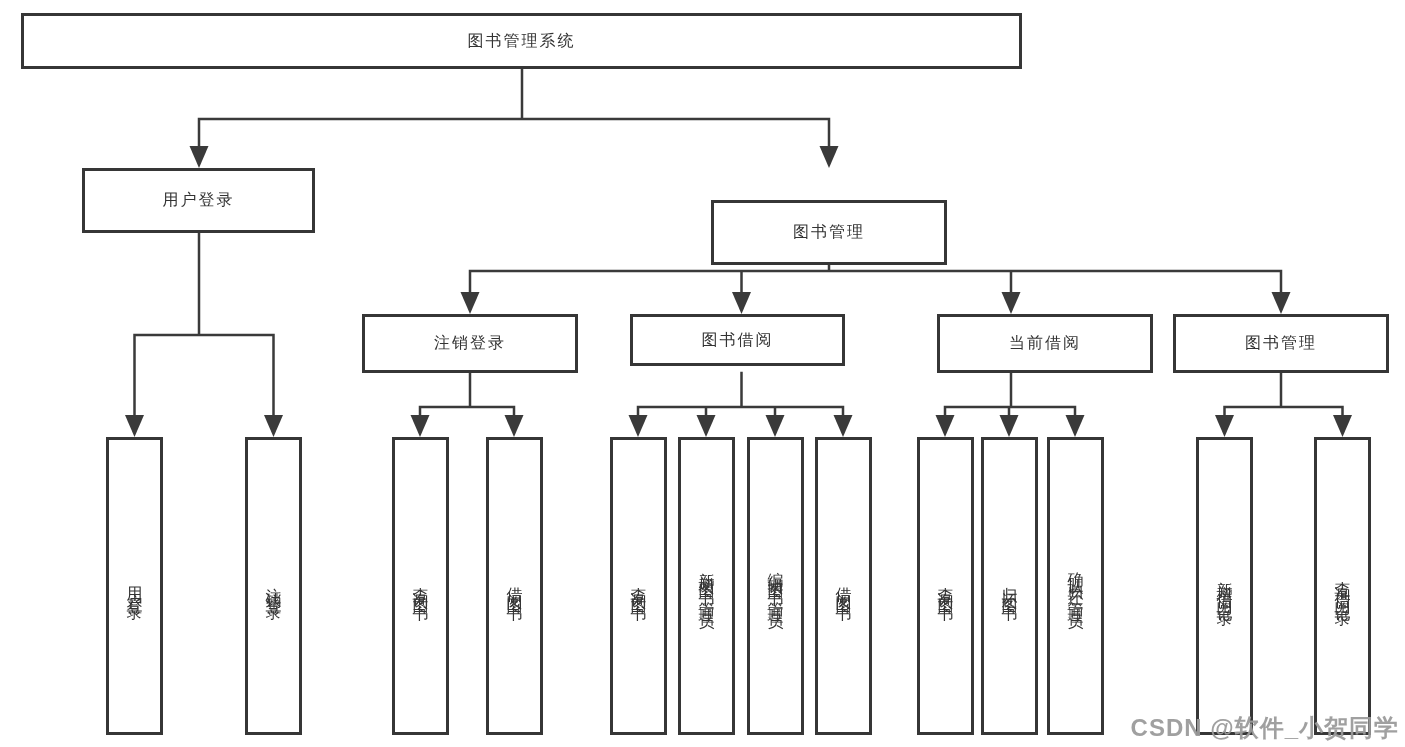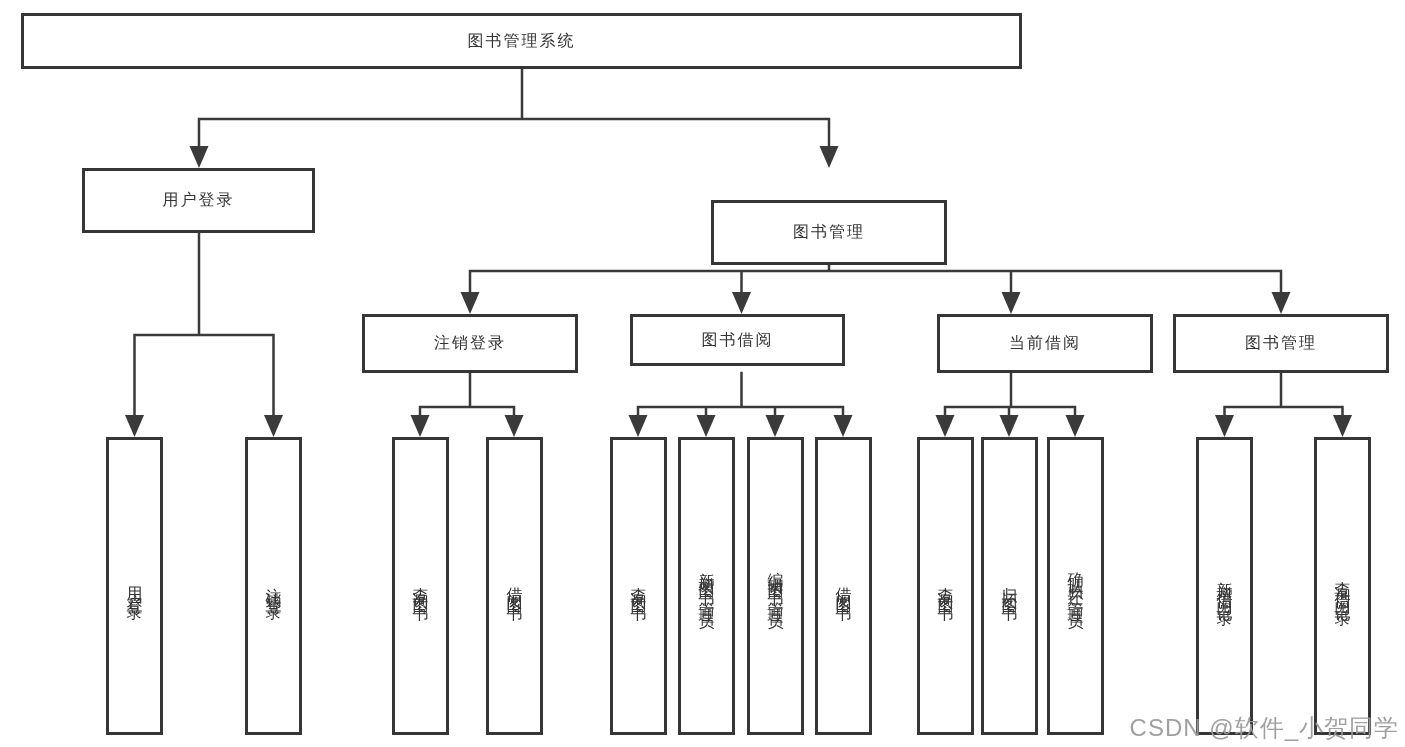--- a/index.html
+++ b/index.html
@@ -53,20 +53,21 @@
   }
   .watermark {
     position: absolute;
     right: 6px;
     bottom: 3px;
     font-size: 24px;
     color: rgba(155, 155, 155, 0.95);
     letter-spacing: 1px;
     z-index: 5;
     white-space: nowrap;
+    font-weight: bold;
   }
 </style>
 </head>
 <body>
 
 <div class="canvas">
 
   <svg class="edges" viewBox="0 0 1405 747" xmlns="http://www.w3.org/2000/svg">
     <g stroke="#3a3a3a" stroke-width="2.5" fill="none" stroke-linecap="square">
 

